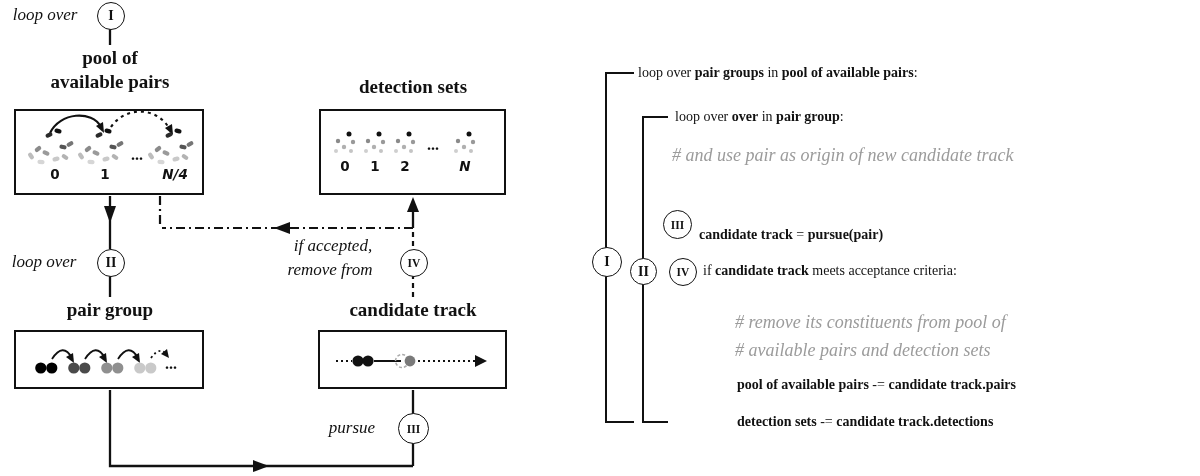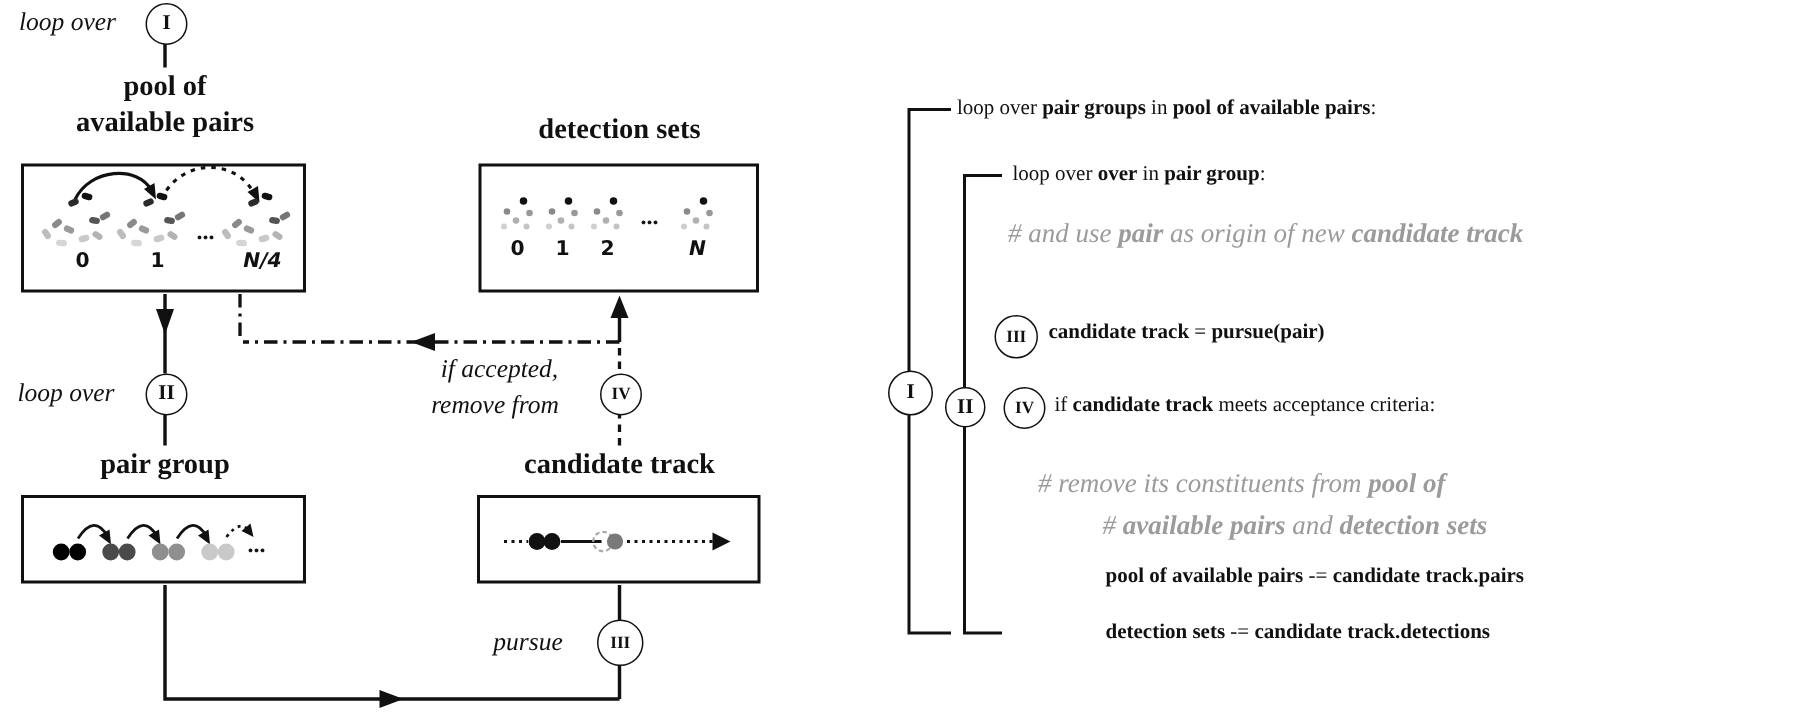--- a/index.html
+++ b/index.html
@@ -17,21 +17,21 @@
   .title{position:absolute;font-weight:bold;font-size:19px;text-align:center;line-height:24px;z-index:5;}
   .ann{position:absolute;font-style:italic;font-size:17px;text-align:center;line-height:20px;z-index:5;}
   .boxlabel{position:absolute;font-family:"DejaVu Sans",sans-serif;font-weight:bold;font-size:13.5px;
             text-align:center;width:40px;z-index:5;}
   .it{font-style:italic;}
   .dots3{position:absolute;font-weight:bold;font-size:16px;text-align:center;width:30px;z-index:5;}
   
   .pc{position:absolute;white-space:nowrap;font-size:14px;line-height:22px;z-index:5;}
   .pc .b{font-weight:bold;}
   .pc.comment{color:#9b9b9b;font-style:italic;font-size:18px;}
-  .pc.comment .b{font-weight:bold;}
+  .pc.comment .b{font-weight:normal;}
 </style>
 </head>
 <body>
 
 <div id="stage">
 
   <svg id="deco" width="1200" height="476" viewBox="0 0 1200 476">
     <g stroke="#111" stroke-width="2.3" fill="none">
 
       <path d="M110 29 V45"></path>
@@ -201,20 +201,20 @@
   <div class="dots3" style="left:156px;top:355px;">...</div>
 
   <div class="circ" style="left:592px;top:247px;width:28px;height:28px;">I</div>
   <div class="circ" style="left:630px;top:258px;width:25px;height:25px;">II</div>
   <div class="circ small" style="left:663px;top:210px;width:27px;height:27px;">III</div>
   <div class="circ small" style="left:669px;top:258px;width:26px;height:26px;">IV</div>
 
   <div class="pc" style="left:638px;top:62px;"><span>loop over </span><span class="b">pair groups</span><span> in </span><span class="b">pool of available pairs</span><span>:</span></div>
   <div class="pc" style="left:675px;top:106px;"><span>loop over </span><span class="b">over</span><span> in </span><span class="b">pair group</span><span>:</span></div>
   <div class="pc comment" style="left:672px;top:144px;"><span># and use </span><span class="b">pair</span><span> as origin of new </span><span class="b">candidate track</span></div>
-  <div class="pc" style="left:699px;top:211px;"><span class="b">candidate track</span><span> = </span><span class="b">pursue(pair)</span></div>
+  <div class="pc" style="left:699px;top:224px;"><span class="b">candidate track</span><span> = </span><span class="b">pursue(pair)</span></div>
   <div class="pc" style="left:703px;top:260px;"><span>if </span><span class="b">candidate track</span><span> meets acceptance criteria:</span></div>
-  <div class="pc comment" style="left:692px;top:311px;"><span># remove its constituents from </span><span class="b">pool of</span></div>
+  <div class="pc comment" style="left:735px;top:311px;"><span># remove its constituents from </span><span class="b">pool of</span></div>
   <div class="pc comment" style="left:735px;top:339px;"><span># </span><span class="b">available pairs</span><span> and </span><span class="b">detection sets</span></div>
   <div class="pc" style="left:737px;top:374px;"><span class="b">pool of available pairs</span><span> -= </span><span class="b">candidate track.pairs</span></div>
   <div class="pc" style="left:737px;top:411px;"><span class="b">detection sets</span><span> -= </span><span class="b">candidate track.detections</span></div>
 
 </div>
 
 </body></html>

